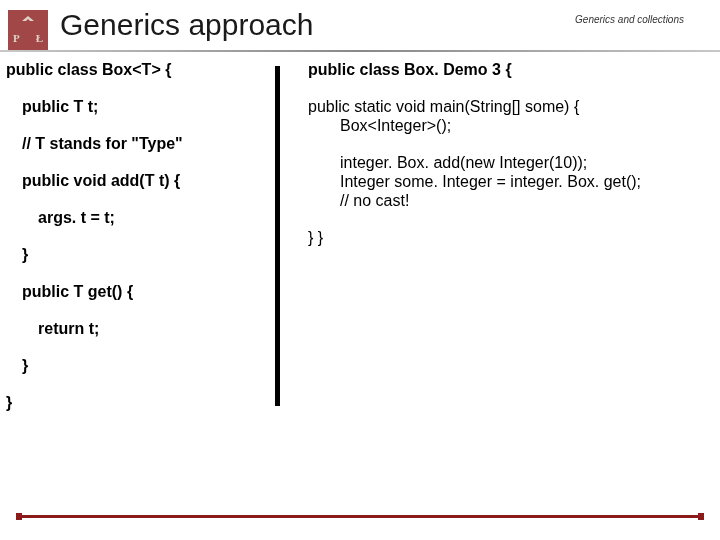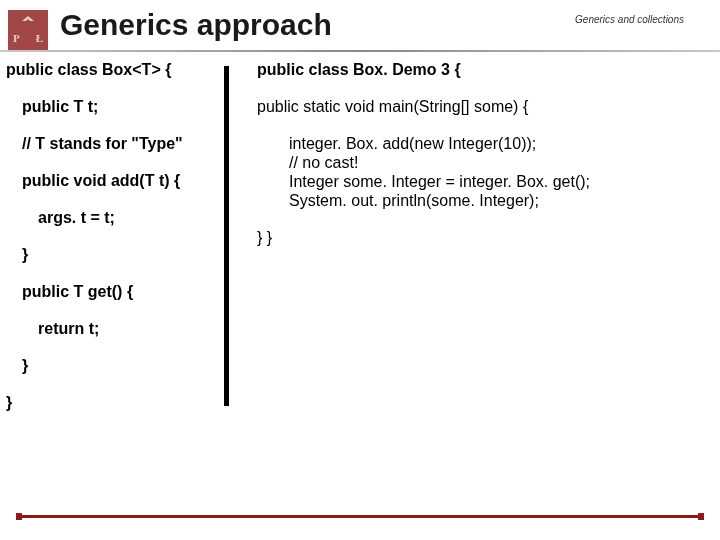--- a/index.html
+++ b/index.html
@@ -43,21 +43,21 @@
       font-family: 'Times New Roman', serif;
       font-size: 11px;
       color: #d8c8b8;
       font-weight: bold;
     }
     .title {
       position: absolute;
       left: 60px;
       top: 8px;
       font-size: 30px;
-      font-weight: 700;
+      font-weight: 400;
       color: #1a1a1a;
     }
     .topic {
       position: absolute;
       right: 36px;
       top: 14px;
       font-size: 10px;
       font-style: italic;
       color: #333;
       text-align: right;
@@ -72,21 +72,21 @@
     }
     .content {
       position: absolute;
       top: 62px;
       left: 0;
       right: 0;
       bottom: 40px;
       display: flex;
     }
     .col-left {
-      width: 224px;
+      width: 275px;
       padding-left: 6px;
       font-size: 16px;
       line-height: 1.0;
       font-weight: 600;
     }
     .divider {
       width: 5px;
       background: #000;
       height: 340px;
       margin-top: 4px;
@@ -166,25 +166,25 @@
     <div class="gap"></div>
     <div class="line">}</div>
   </div>
 
   <div class="divider"></div>
 
   <div class="col-right">
     <div class="line" style="font-weight:600">public class Box. Demo 3 {</div>
     <div class="gap"></div>
     <div class="line">public static void main(String[] some) {</div>
+    <div class="line i2">Box&lt;Integer&gt;();</div>
     <div class="gap"></div>
     <div class="line i2">integer. Box. add(new Integer(10));</div>
+    <div class="line i2">Integer some. Integer = integer. Box. get();</div>
     <div class="line i2">// no cast!</div>
-    <div class="line i2">Integer some. Integer = integer. Box. get();</div>
-    <div class="line i2">System. out. println(some. Integer);</div>
     <div class="gap"></div>
     <div class="line">} }</div>
   </div>
 </div>
 
 <div class="footer-line"></div>
 <div class="left-cap"></div>
 <div class="right-cap"></div>
 
 </body></html>

